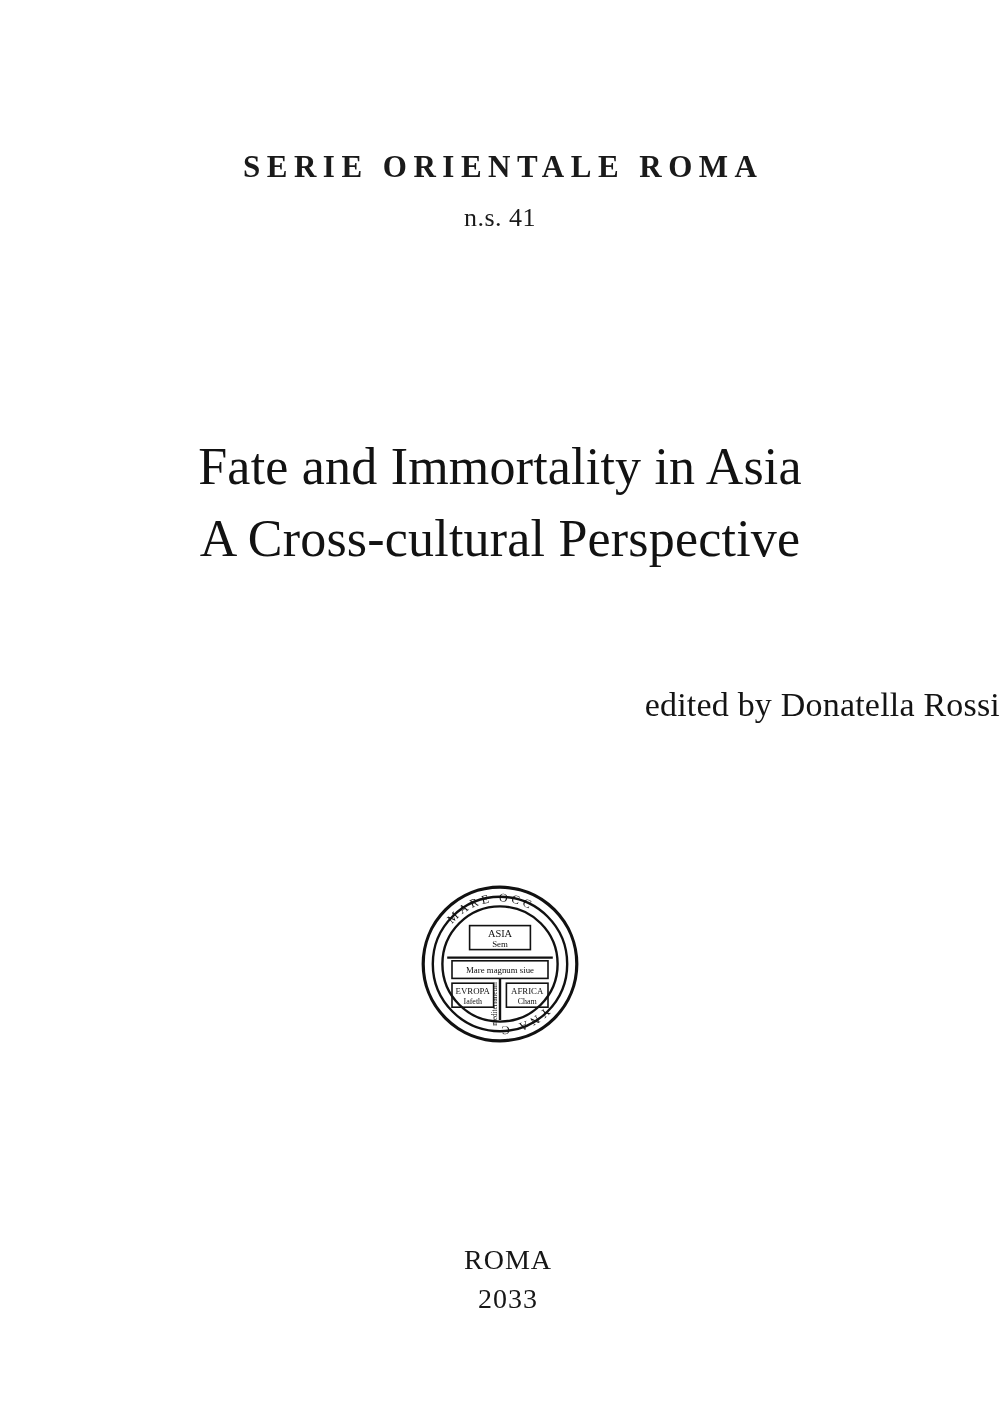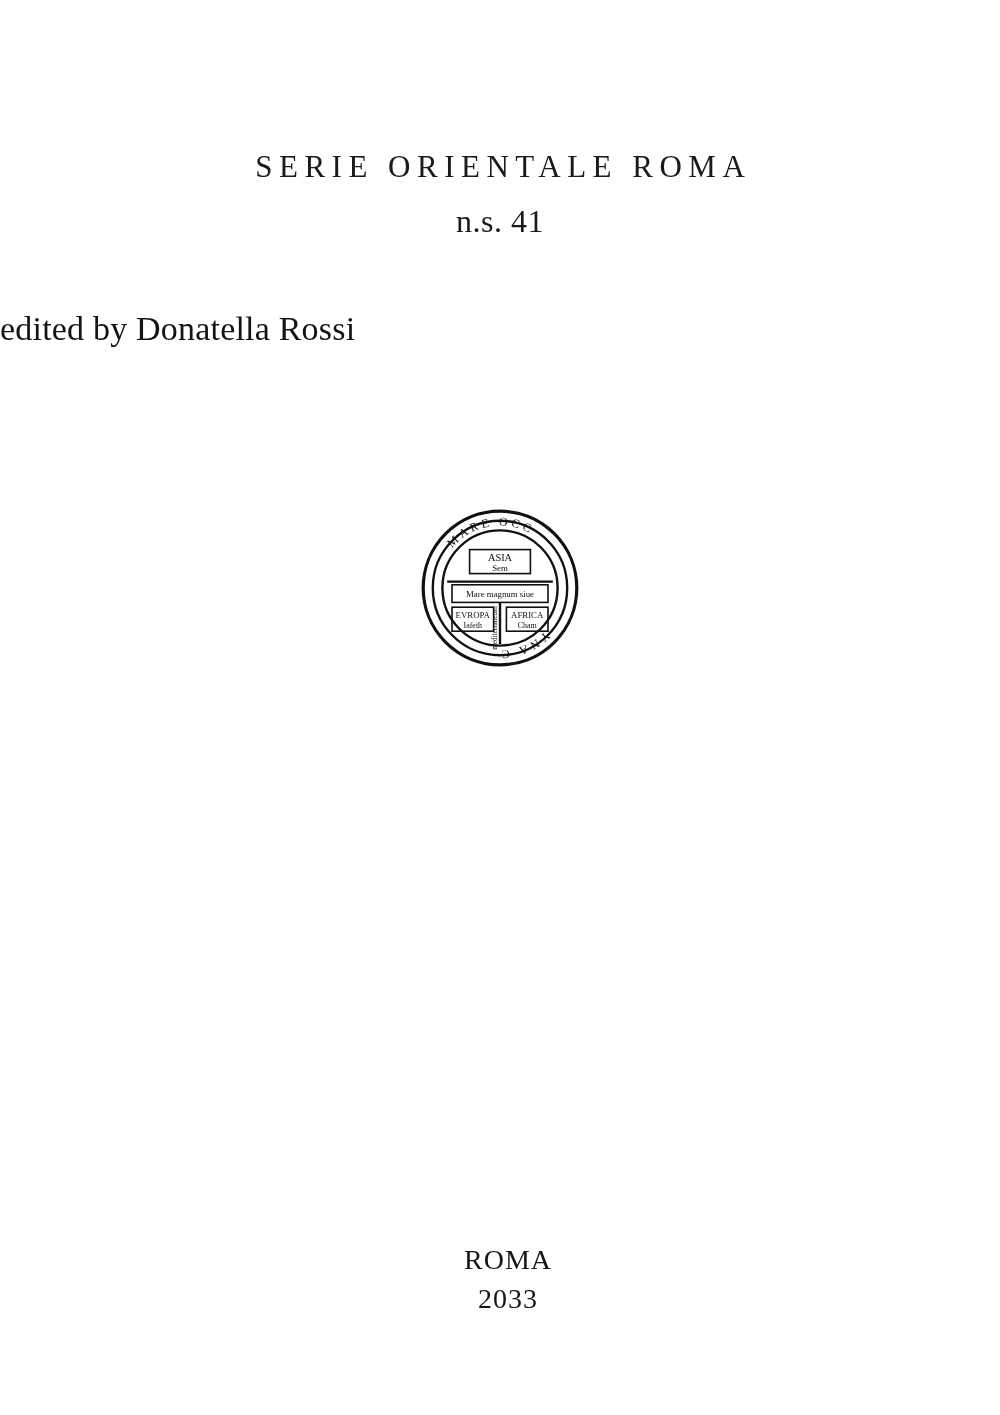--- a/index.html
+++ b/index.html
@@ -31,45 +31,46 @@
     text-align: center;
     width: 100%;
   }
   .series-name {
     font-family: "Liberation Serif", serif;
     font-size: 31px;
     letter-spacing: 6.5px;
     text-indent: 6.5px;
     color: #1a1a1a;
     line-height: 1.25;
+    font-weight: bold;
   }
   .series-number {
     margin-top: 16px;
-    font-size: 32px;
+    font-size: 26px;
     letter-spacing: 0.5px;
     color: #1a1a1a;
   }
 
   
   .title-block {
     margin-top: 198px;
     text-align: center;
     width: 100%;
   }
   .title-line {
     font-size: 52px;
     line-height: 1.38;
     color: #121212;
     letter-spacing: 0.2px;
   }
 
   
   .editor-block {
-    margin-top: 70px;
-    text-align: left;
+    margin-top: 112px;
+    text-align: right;
     width: 100%;
   }
   .editor-line {
     font-size: 34px;
     color: #141414;
     letter-spacing: 0.2px;
   }
 
   
   .emblem-block {
@@ -102,20 +103,24 @@
 </head>
 <body>
 
 <div class="page">
 
   <div class="series-block">
     <div class="series-name">SERIE ORIENTALE ROMA</div>
     <div class="series-number">n.s. 41</div>
   </div>
 
+  <div class="title-block">
+    <div class="title-line">Fate and Immortality in Asia</div>
+    <div class="title-line">A Cross-cultural Perspective</div>
+  </div>
 
   <div class="editor-block">
     <div class="editor-line">edited by Donatella Rossi</div>
   </div>
 
   <div class="emblem-block">
     <svg class="emblem" viewBox="0 0 200 200">
 
       <circle cx="100" cy="100" r="96" fill="#ffffff" stroke="#111111" stroke-width="4"></circle>
       <circle cx="100" cy="100" r="84" fill="#ffffff" stroke="#111111" stroke-width="3"></circle>

